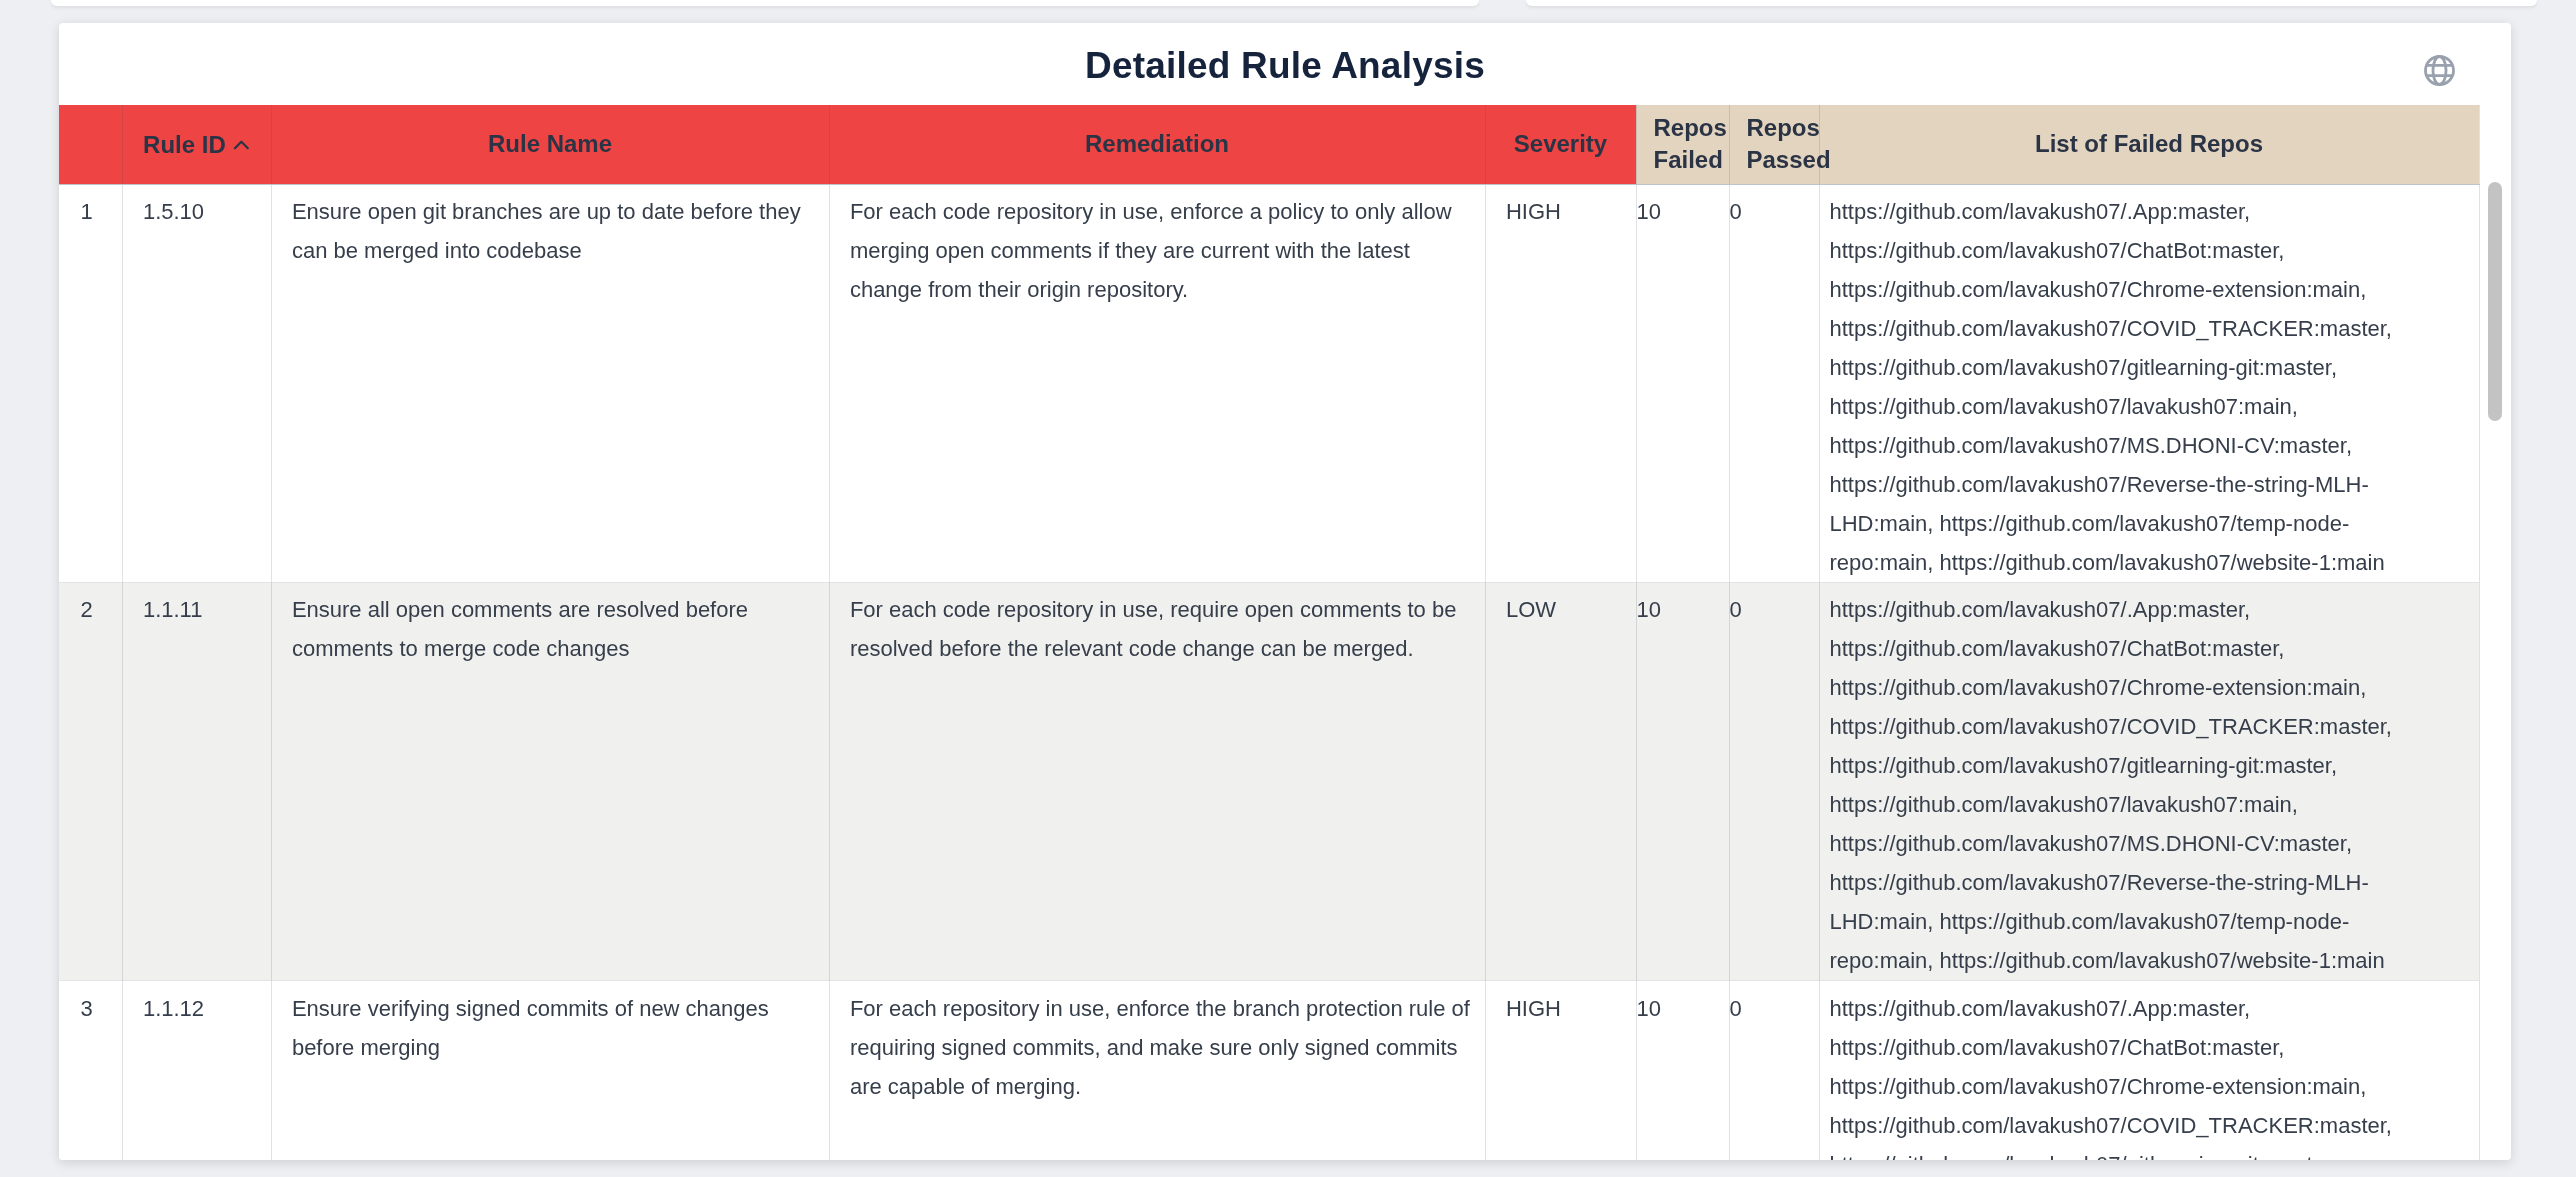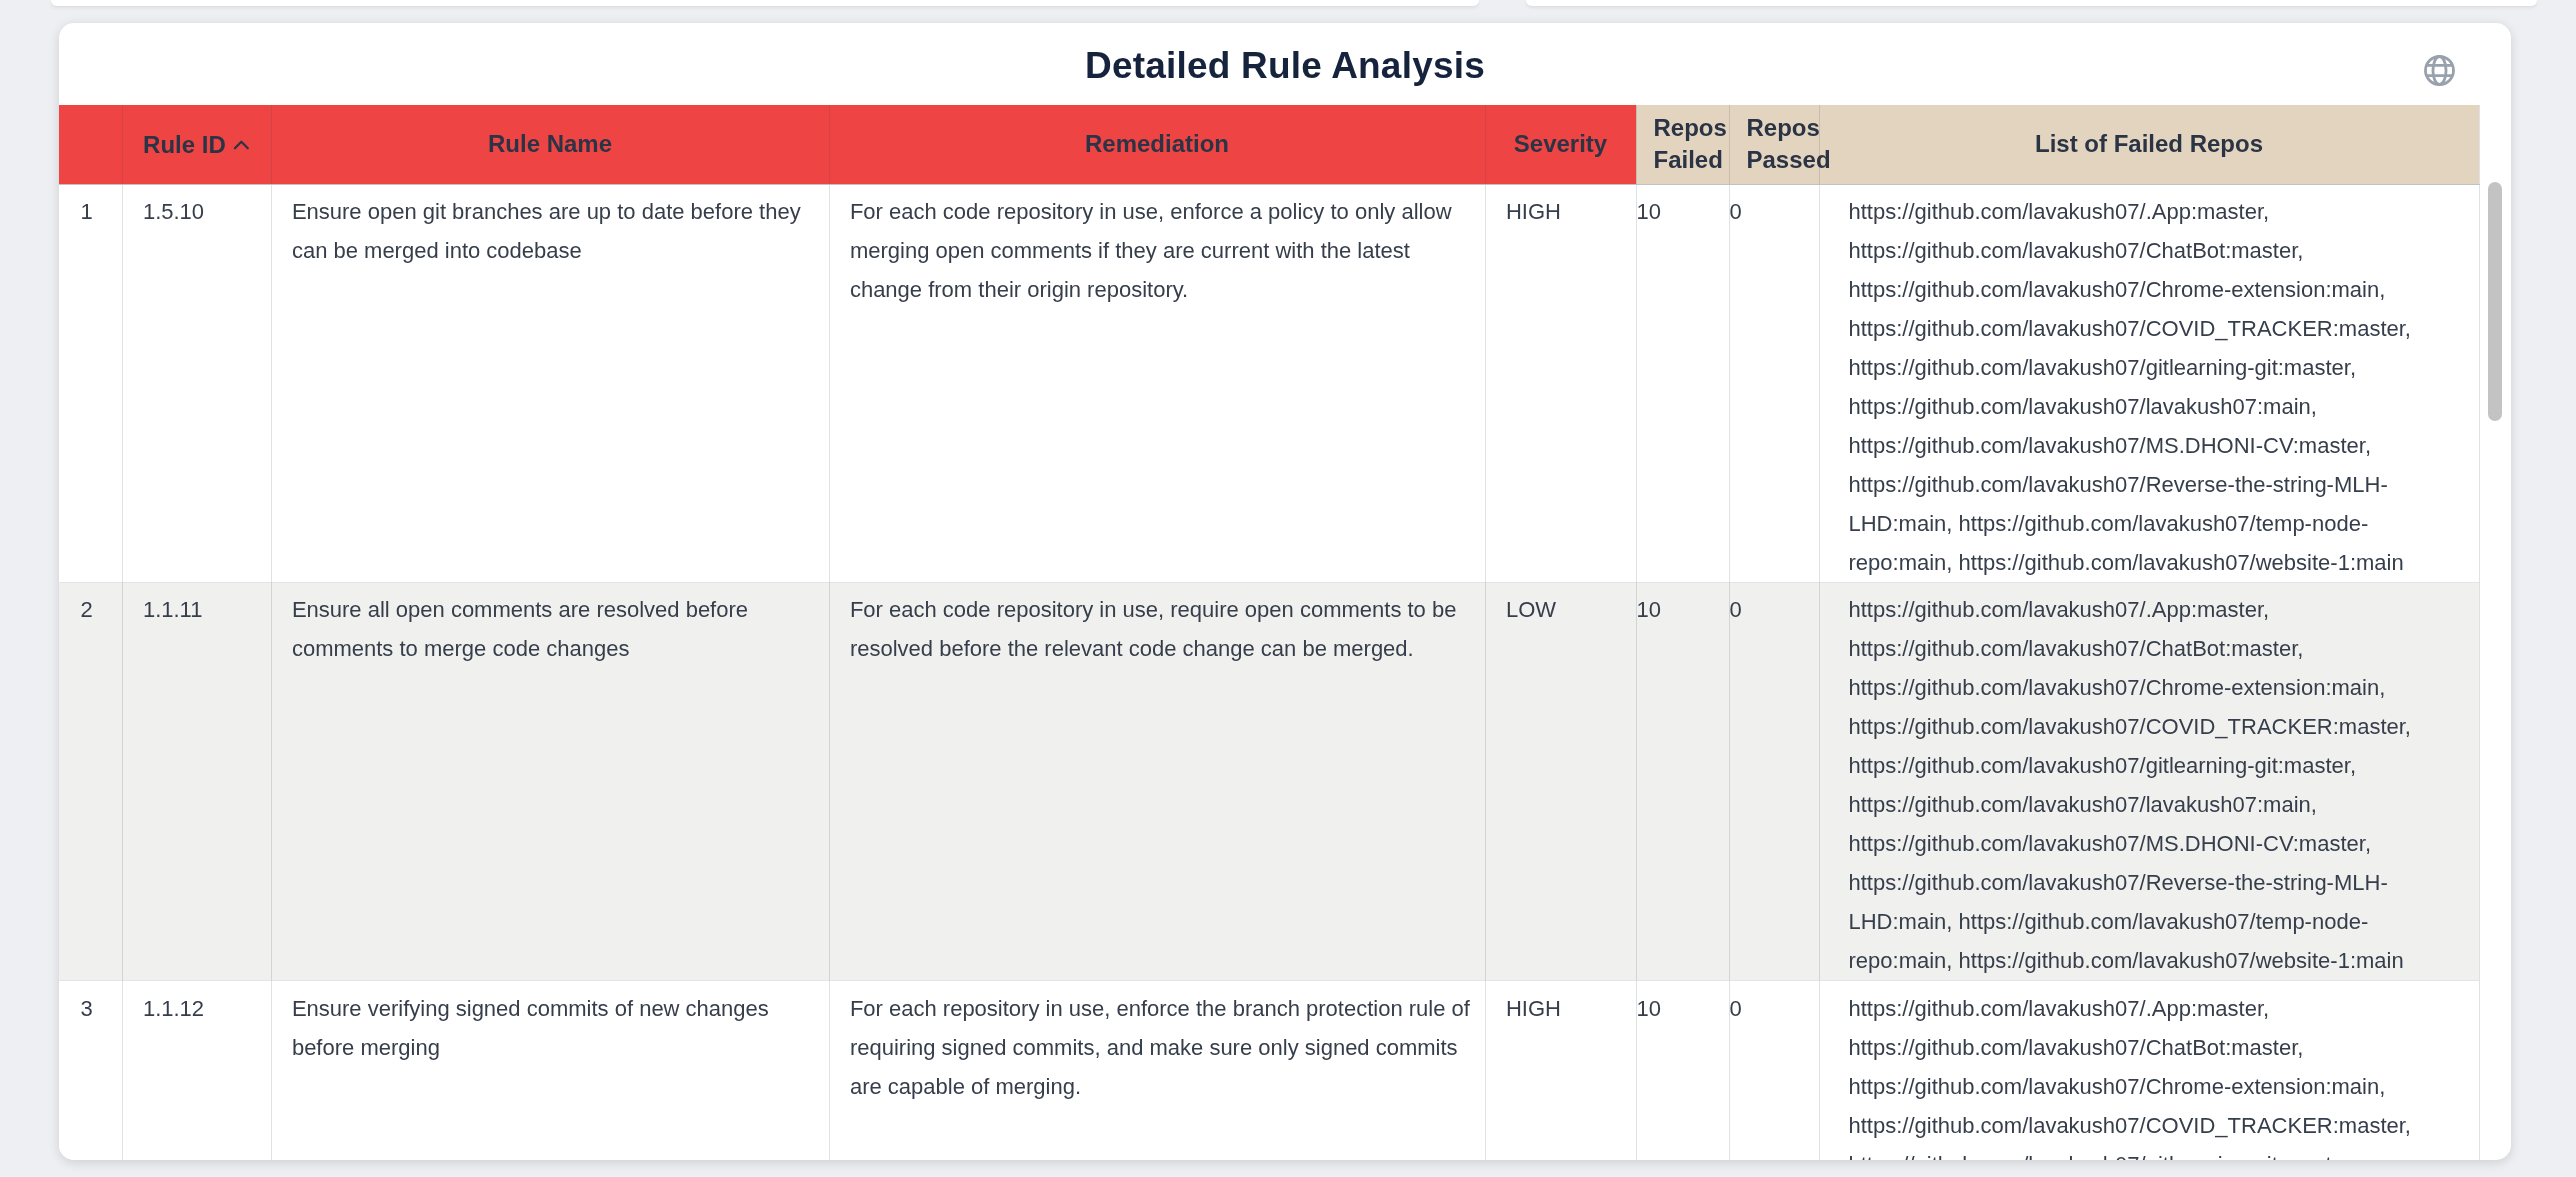--- a/index.html
+++ b/index.html
@@ -6,21 +6,21 @@
   html,body { width:2576px; height:1178px; overflow:hidden;
     font-family:"Liberation Sans", sans-serif; background:#edeff2; }
 
   
   .top-card { position:absolute; top:0; height:5.6px; background:#ffffff;
     border-radius:0 0 9.3px 9.3px; box-shadow:0 1.9px 3.7px rgba(0,0,0,0.07); }
   .top-card.left  { left:51px;  width:1428px; }
   .top-card.right { left:1526px; width:1011px; }
 
   .card { position:absolute; left:59px; top:23px; width:2452px; height:1137px;
-    background:#ffffff; border-radius:15px; overflow:hidden;
+    background:#ffffff; border-radius:4px; overflow:hidden;
     box-shadow:0 2.8px 11px rgba(0,0,0,0.13); }
 
   .card-header { position:relative; height:82px; }
   .card-title { text-align:center; padding-top:22px; font-size:37px;
     font-weight:600; color:#16233d; letter-spacing:0.2px; }
   .globe-btn { position:absolute; top:26px; right:50px; width:43px; height:43px;
     background:none; border:none; cursor:pointer; padding:0; }
 
   table { border-collapse:collapse; table-layout:fixed; width:2420px; }
   th, td { border-right:0.9px solid rgba(60,70,80,0.16); vertical-align:top; }
@@ -35,21 +35,21 @@
     padding:7.4px 9.3px 0 20.4px; background:#ffffff; }
   tbody tr + tr td { border-top:0.9px solid #e3e4e6; }
   tbody tr:nth-child(even) td { background:#f0f0ee; }
 
   tr.row-1 { height:390px; }
   tr.row-2 { height:389px; }
   tr.row-3 { height:390px; }
 
   td.cell-index { text-align:center; padding-left:0; padding-right:7.4px; }
   td.cell-count { text-align:left; padding-left:0; padding-right:0; }
-  td.cell-repos { padding-right:30px; padding-left:29px; }
+  td.cell-repos { padding-right:30px; padding-left:10px; }
   th.col-repos-failed, th.col-repos-passed { padding:0 17px; }
 
   .sort-icon { margin-left:7.4px; vertical-align:1.9px; }
 
   .scrollbar-thumb { position:absolute; left:2429px; top:159px; width:14px;
     height:239px; background:#c3c3c4; border-radius:7.4px; }
 </style>
 </head>
 <body>
 

